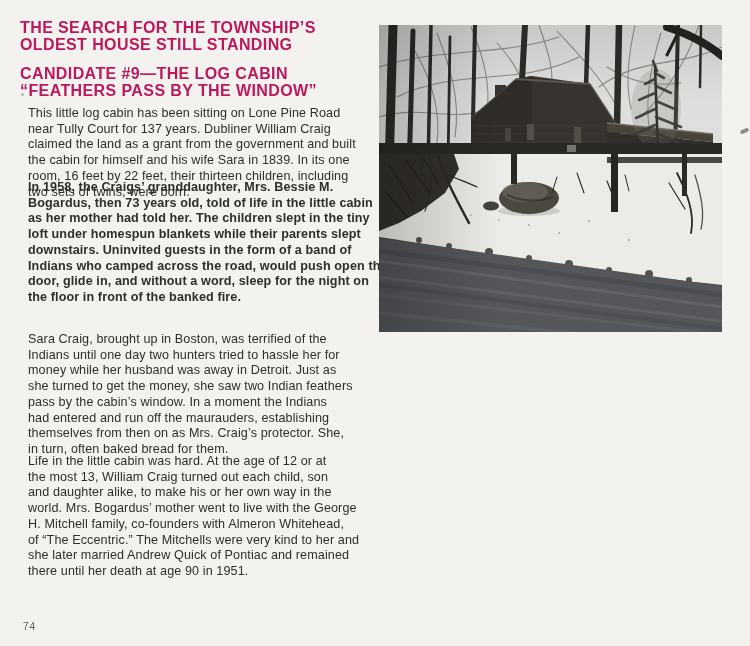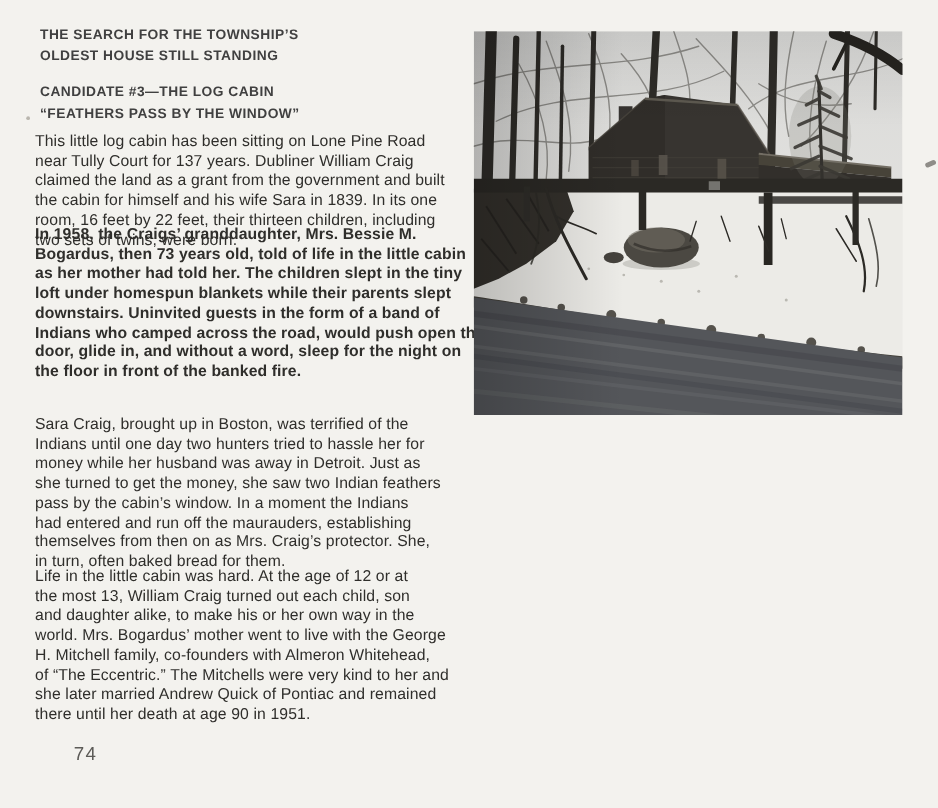--- a/index.html
+++ b/index.html
@@ -13,43 +13,43 @@
     font-family:"Liberation Sans", sans-serif;
     overflow:hidden;
     position:relative;
   }
   .page{
     position:absolute;inset:0;
     background:var(--paper,#f3f2ee);
   }
   .preline{white-space:pre-line;}
   .heading{
-    position:absolute;left:32px;margin:0;
-    color:#404040;
+    position:absolute;left:20px;margin:0;
+    color:#be185d;
     font-weight:bold;
-    font-size:11px;
+    font-size:16px;
     line-height:16.5px;
     letter-spacing:0.4px;
   }
   #title{top:20px;}
   #subtitle{top:66px;}
   .body-par{
     position:absolute;left:28px;width:372px;margin:0;
     color:var(--ink,#2f2e2b);
     font-size:12.6px;
     line-height:15.7px;
     letter-spacing:0.1px;
   }
   #par1{top:106px;}
   #par2{top:180px;font-weight:bold;}
   #par3{top:332px;}
   #par4{top:454px;}
   .pageno{
-    position:absolute;left:23px;top:595px;
-    color:#5c5b57;font-size:15px;letter-spacing:1px;margin-left:36px;
+    position:absolute;left:23px;top:621px;
+    color:#5c5b57;font-size:10px;letter-spacing:1px;
   }
   .photo{
     position:absolute;left:379px;top:25px;width:343px;height:307px;margin:0;
     line-height:0;
   }
   .photo svg{display:block;}
   .artifact{
     position:absolute;left:740px;top:129px;width:9px;height:4px;
     background:#8f8d88;border-radius:2px;transform:rotate(-24deg);
   }
@@ -58,21 +58,21 @@
     background:#b9b6ae;border-radius:50%;
   }
 </style>
 </head>
 <body>
 
 <div class="page">
 
   <h1 id="title" class="heading preline">THE SEARCH FOR THE TOWNSHIP’S
 OLDEST HOUSE STILL STANDING</h1>
-  <h2 id="subtitle" class="heading preline">CANDIDATE #3—THE LOG CABIN
+  <h2 id="subtitle" class="heading preline">CANDIDATE #9—THE LOG CABIN
 “FEATHERS PASS BY THE WINDOW”</h2>
 
   <p id="par1" class="body-par preline">This little log cabin has been sitting on Lone Pine Road
 near Tully Court for 137 years. Dubliner William Craig
 claimed the land as a grant from the government and built
 the cabin for himself and his wife Sara in 1839. In its one
 room, 16 feet by 22 feet, their thirteen children, including
 two sets of twins, were born.</p>
   <p id="par2" class="body-par preline">In 1958, the Craigs’ granddaughter, Mrs. Bessie M.
 Bogardus, then 73 years old, told of life in the little cabin

